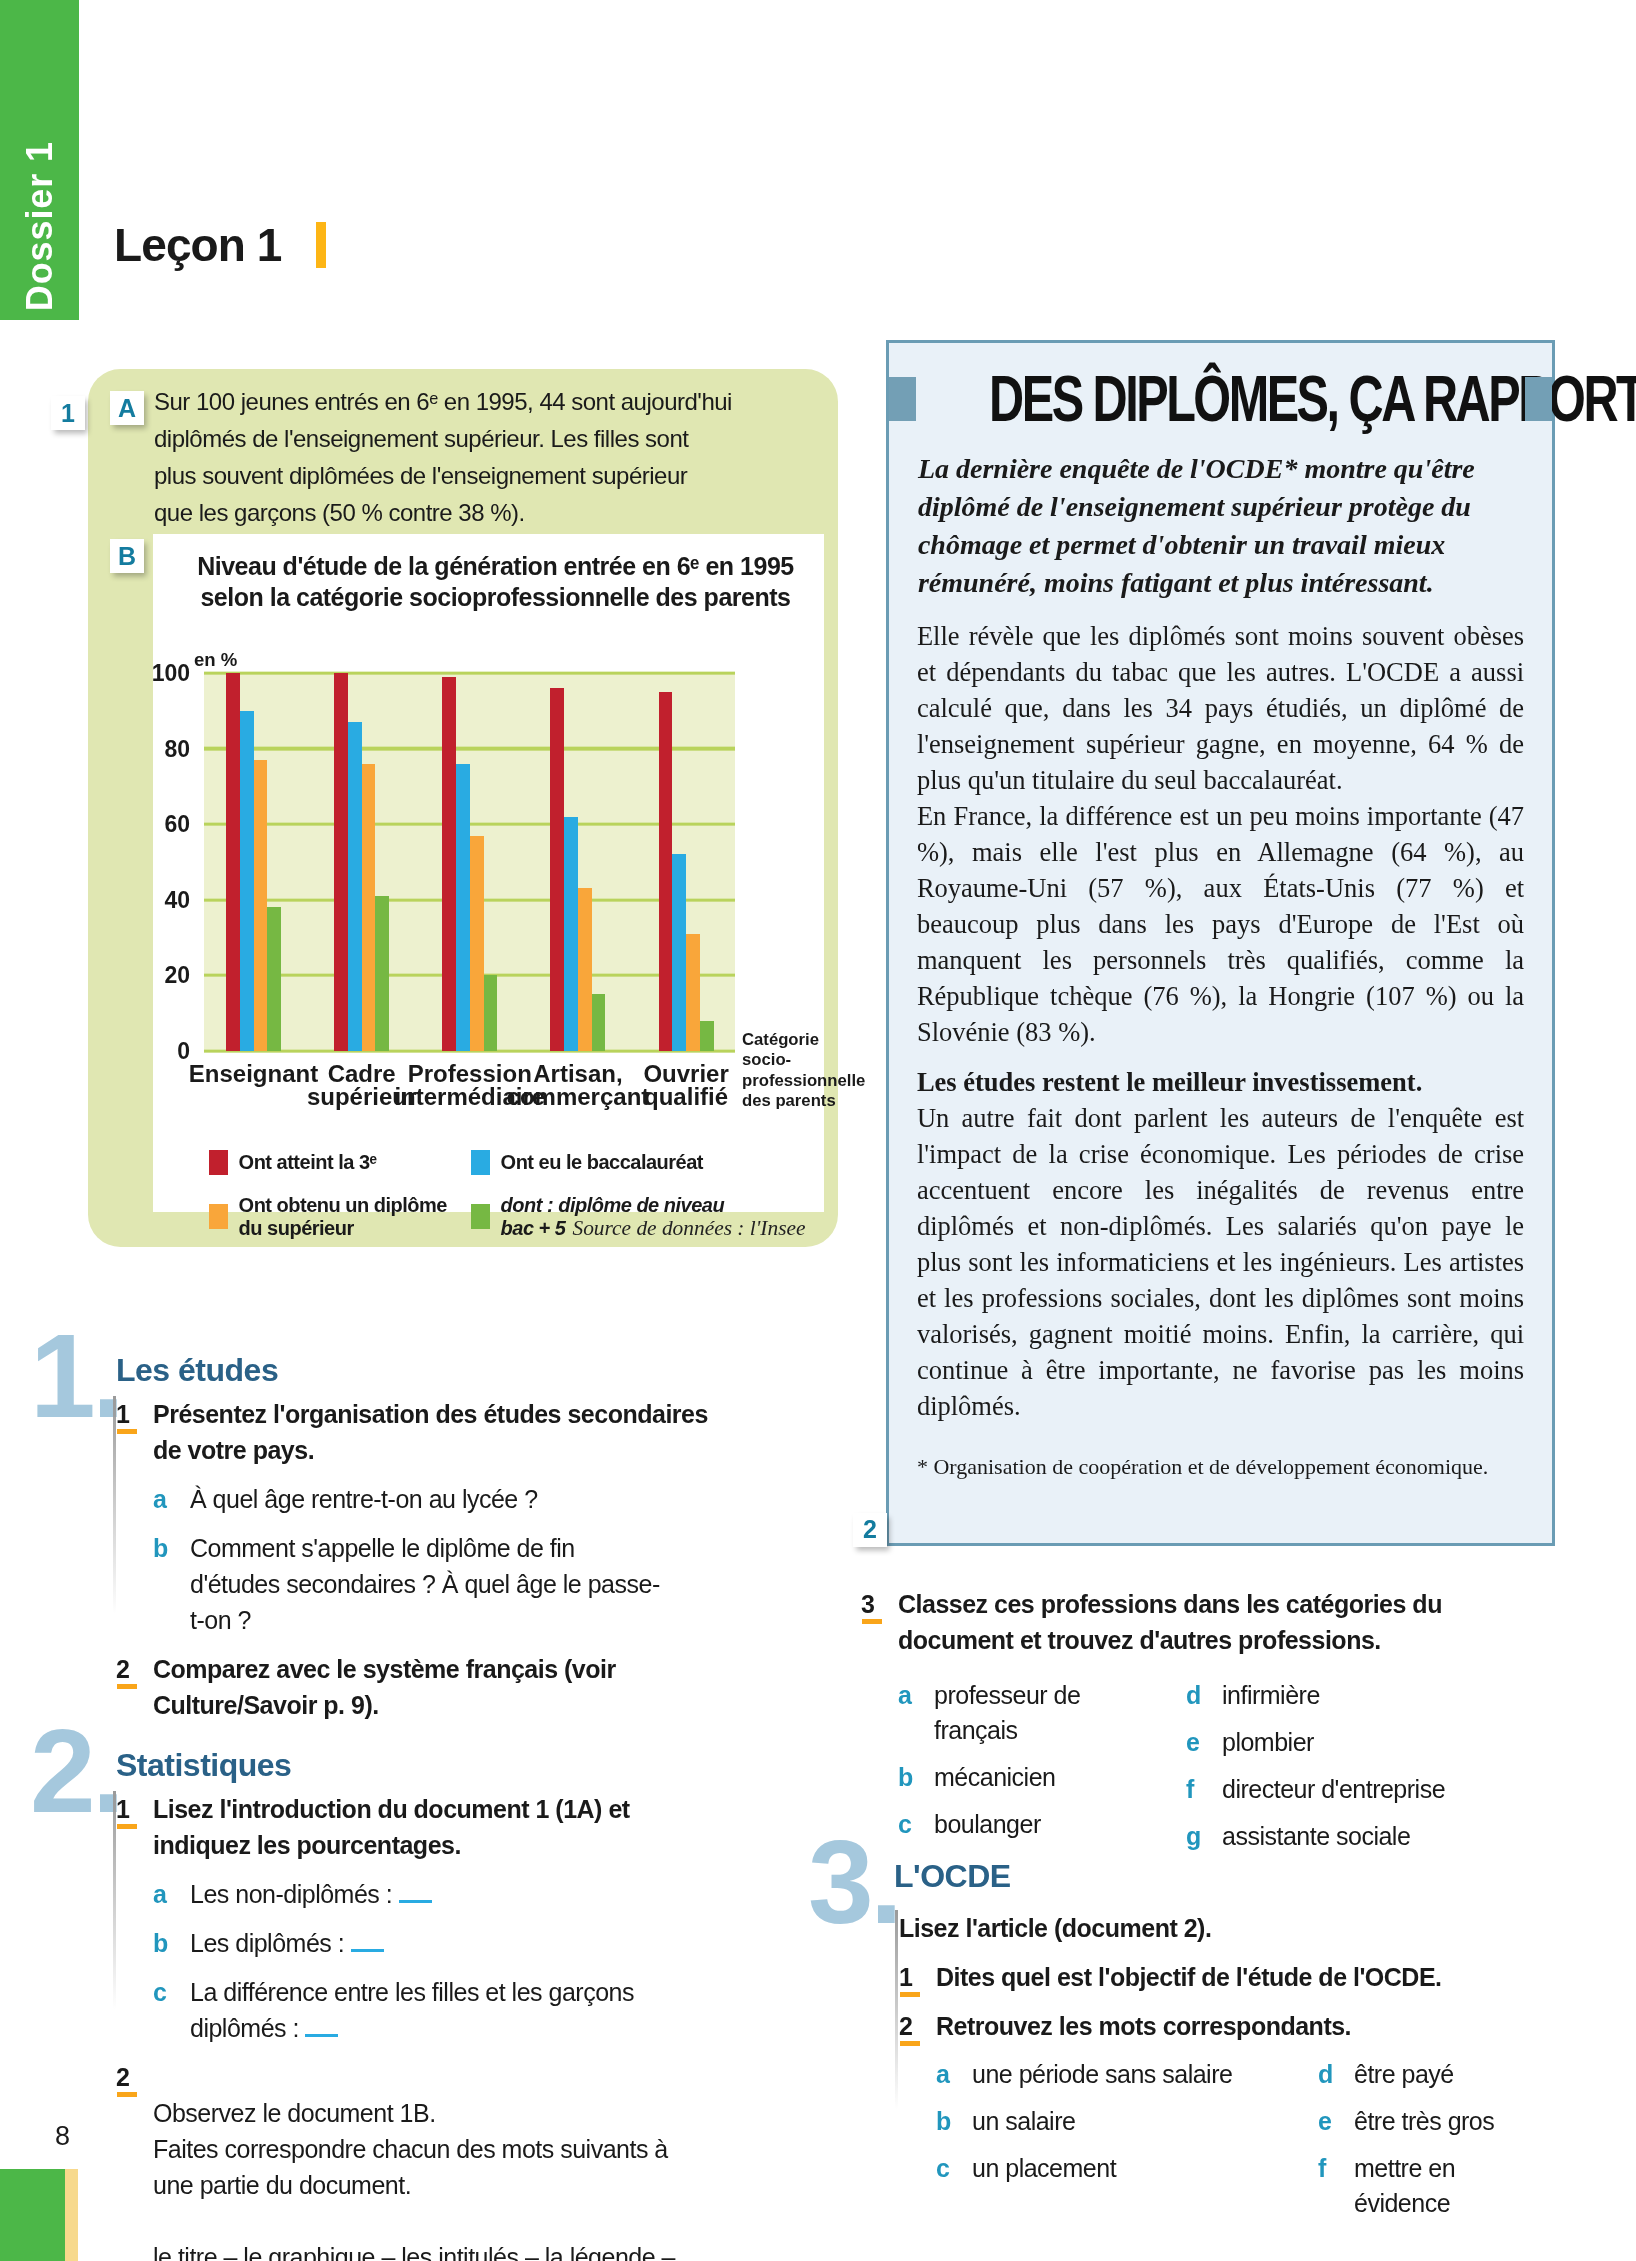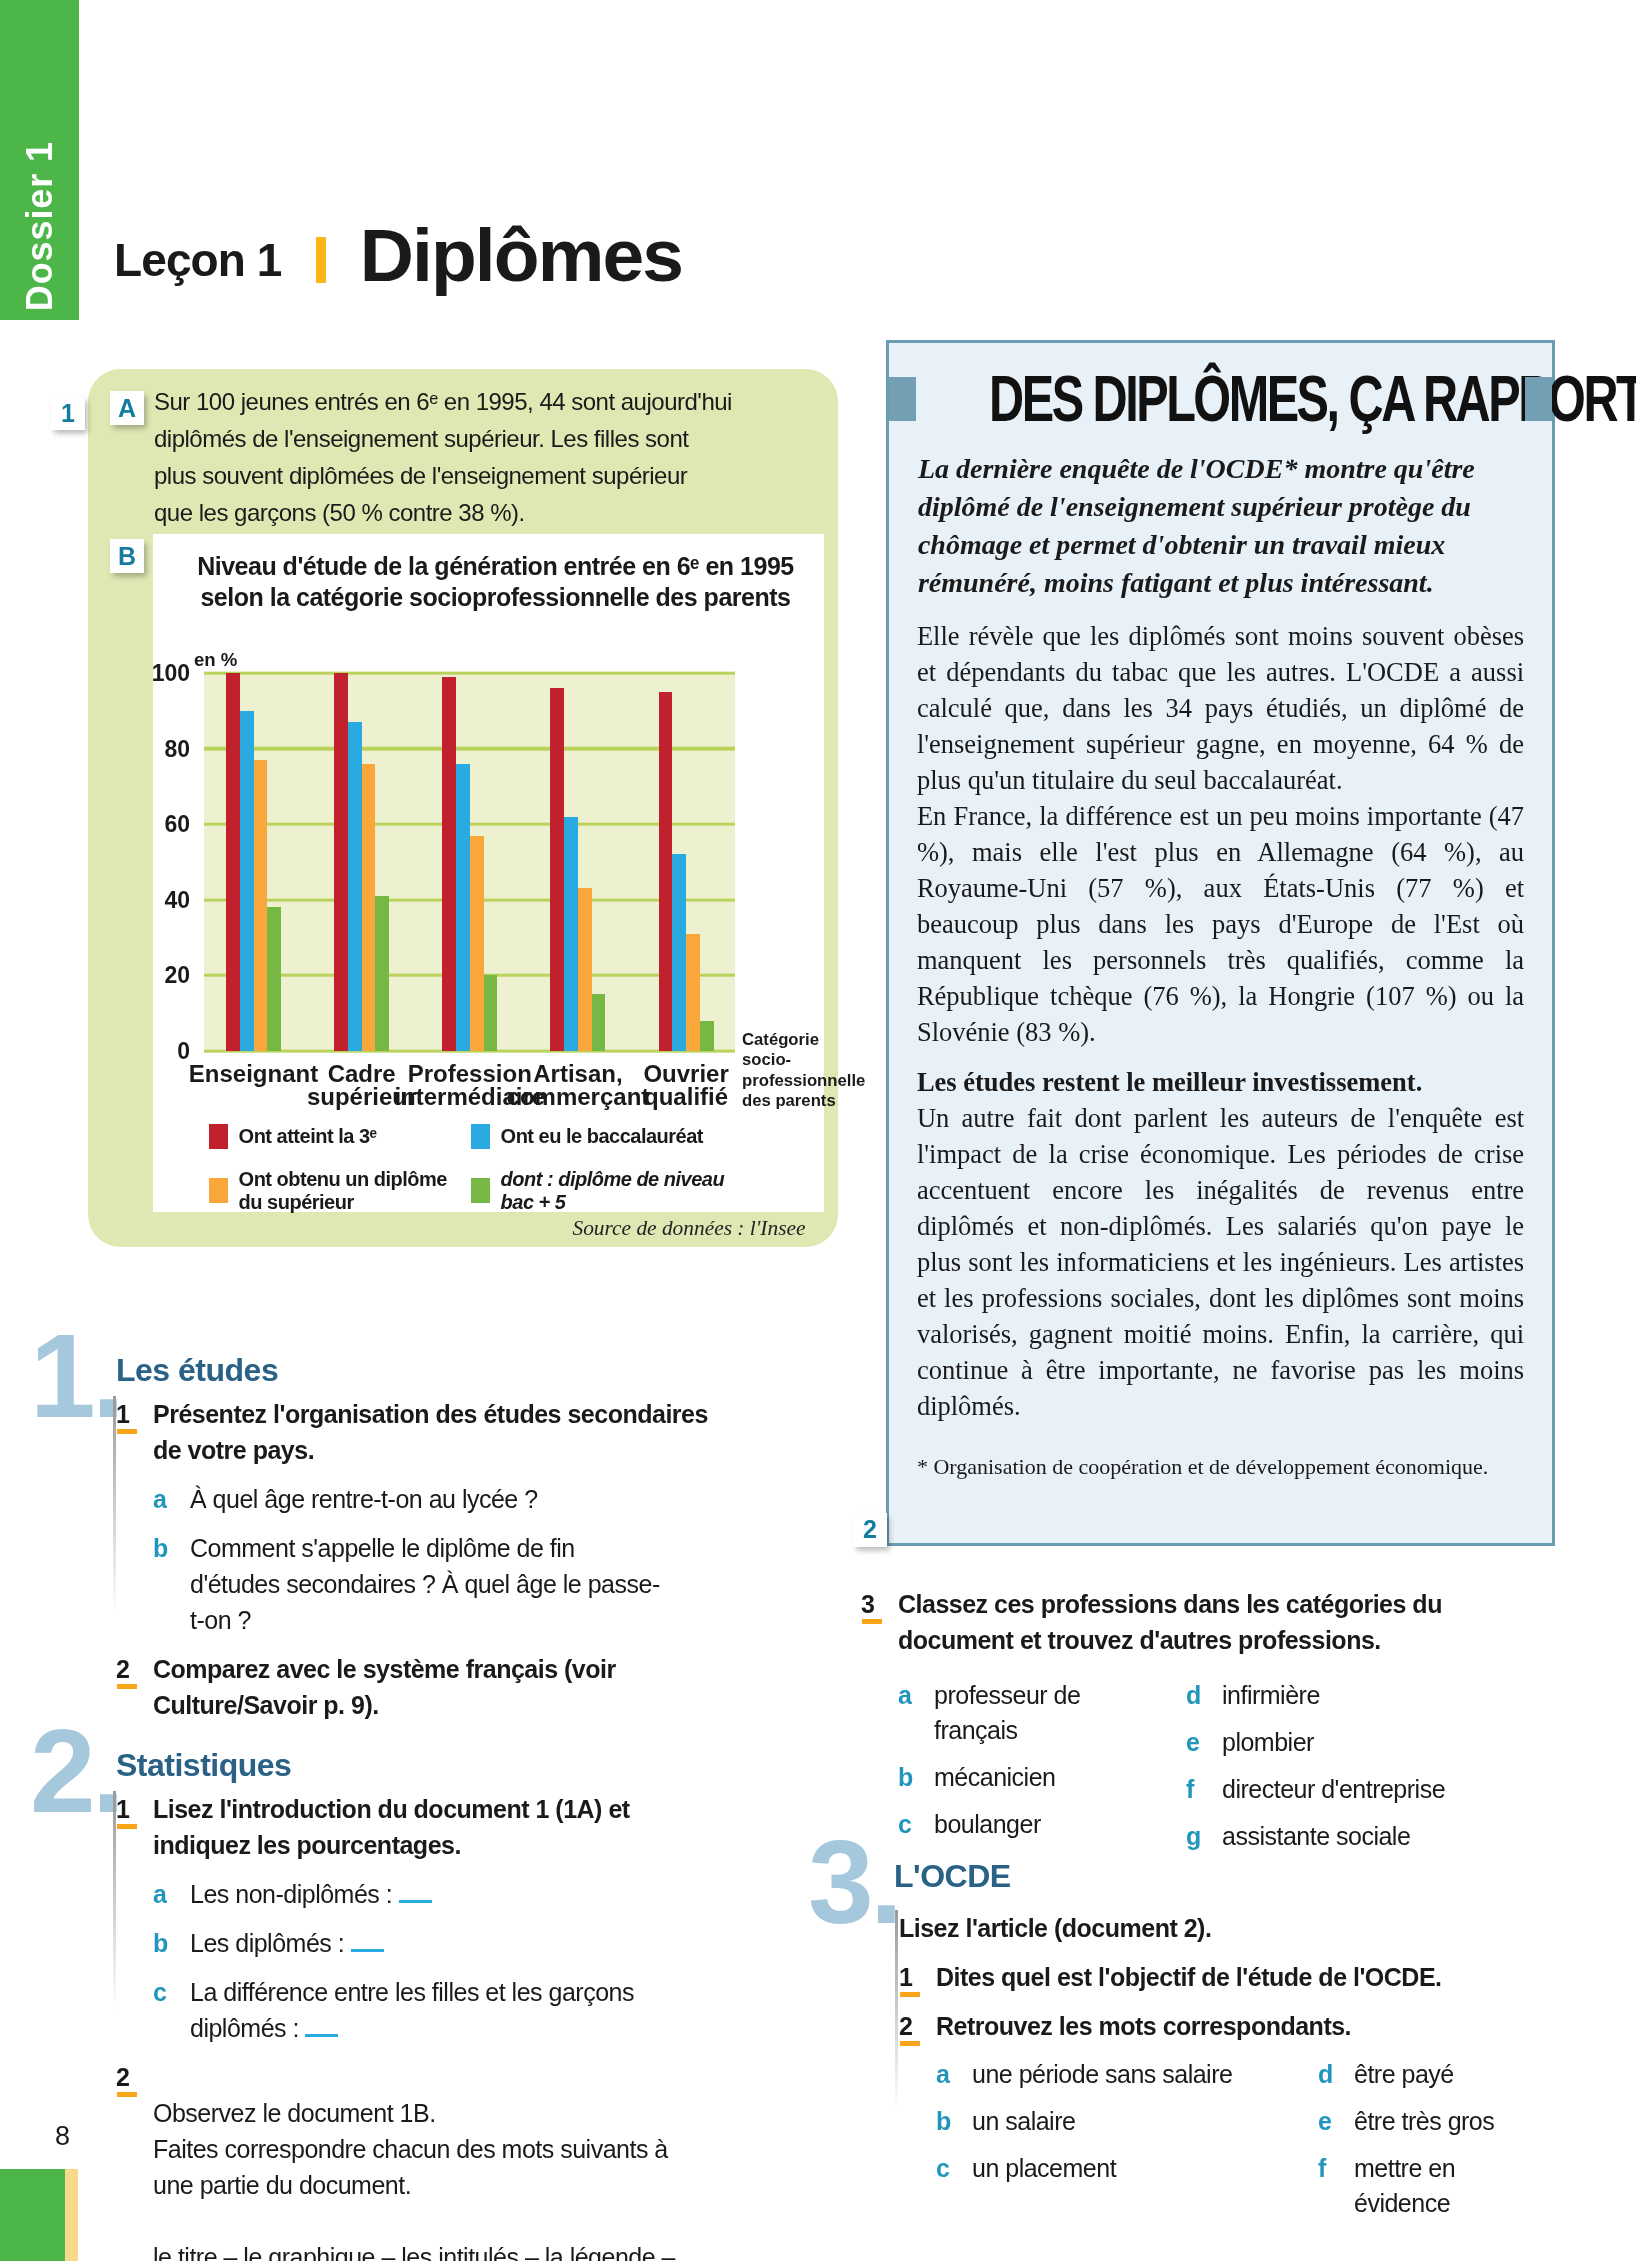--- a/index.html
+++ b/index.html
@@ -71,21 +71,21 @@
   .bar{width:25%;}
   .cat-label{
     position:absolute;top:100%;margin-top:11px;left:50%;transform:translateX(-50%);
     white-space:pre;text-align:center;font-size:24px;line-height:23px;font-weight:bold;width:max-content;
   }
   .chart-xlabel{
     position:absolute;left:589px;top:496px;font-size:16.7px;line-height:20.4px;
     font-weight:bold;white-space:pre-line;
   }
   .legend{
-    position:absolute;left:56px;top:590px;width:548px;
+    position:absolute;left:56px;top:616px;width:548px;
     display:grid;grid-template-columns:262px 1fr;row-gap:18.6px;
   }
   .legend-item{display:flex;align-items:center;gap:11px;font-size:20px;font-weight:bold;letter-spacing:-0.5px;}
   .legend-item .swatch{flex:0 0 auto;width:18.6px;height:25px;}
   .source{
     position:absolute;right:32.5px;bottom:6.5px;font-family:"Liberation Serif","DejaVu Serif",serif;
     font-style:italic;font-size:21.4px;color:#222;margin-left:8px;
   }
 
   
@@ -167,21 +167,20 @@
 
 <div class="page">
 
   <div class="dossier-tab">
     <span>Dossier 1</span>
   </div>
 
   <header class="lesson-header">
     <span class="lecon">Leçon 1</span>
     <span class="ybar"></span>
-    <h1 class="lesson-title">Diplômes</h1>
   </header>
 
   <section class="doc1">
     <div class="badge b1">1</div>
     <div class="badge bA">A</div>
     <div class="badge bB">B</div>
     <p class="introA">Sur 100 jeunes entrés en 6ᵉ en 1995, 44 sont aujourd'hui
 diplômés de l'enseignement supérieur. Les filles sont
 plus souvent diplômées de l'enseignement supérieur
 que les garçons (50 % contre 38 %).</p>

